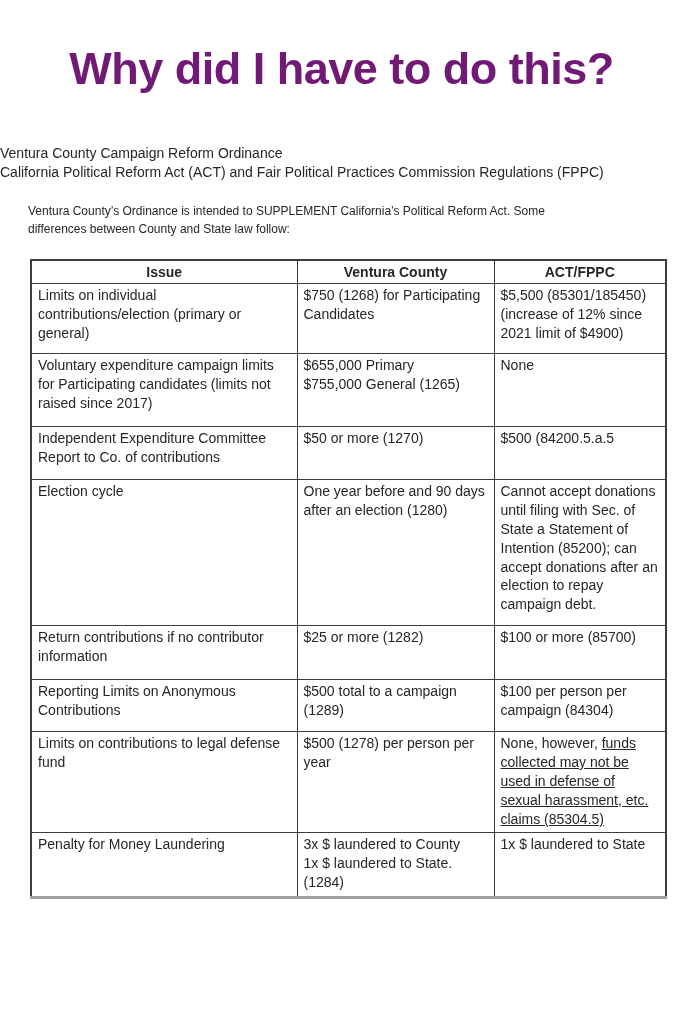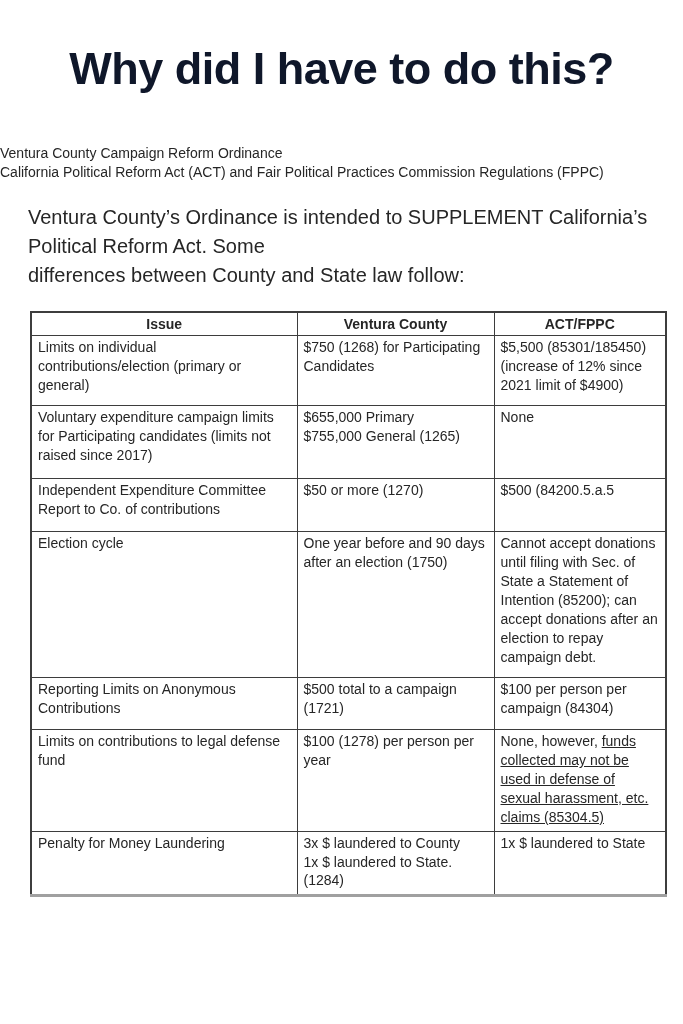--- a/index.html
+++ b/index.html
@@ -13,35 +13,35 @@
     font-family: "Liberation Sans", sans-serif;
     color: #262626;
     overflow: hidden;
   }
   .title {
     margin-top: 44px;
     text-align: center;
     font-size: 45px;
     font-weight: bold;
     letter-spacing: -0.5px;
-    color: #0f172a;
+    color: #701a75;
     line-height: 1.1;
   }
   .subtitle {
     margin-top: 50px;
     text-align: left;
     font-size: 14px;
     line-height: 1.42;
   }
   .subtitle-line {
     white-space: nowrap;
   }
   .intro {
     margin: 20px 26px 0 28px;
-    font-size: 20px;
+    font-size: 12px;
     line-height: 1.45;
     white-space: pre-line;
   }
   table.compare {
     margin: 21px 0 0 30px;
     width: 635px;
     border-collapse: collapse;
     table-layout: fixed;
     font-size: 14px;
     border: 2px solid #3d3d3d;
@@ -109,31 +109,36 @@
 $755,000 General (1265)</td>
         <td>None</td>
       </tr>
       <tr style="height: 53px;">
         <td>Independent Expenditure Committee Report to Co. of contributions</td>
         <td>$50 or more (1270)</td>
         <td>$500 (84200.5.a.5</td>
       </tr>
       <tr style="height: 146px;">
         <td>Election cycle</td>
-        <td>One year before and 90 days after an election (1750)</td>
+        <td>One year before and 90 days after an election (1280)</td>
         <td>Cannot accept donations until filing with Sec. of State a Statement of Intention (85200); can accept donations after an election to repay campaign debt.</td>
+      </tr>
+      <tr style="height: 54px;">
+        <td>Return contributions if no contributor information</td>
+        <td>$25 or more (1282)</td>
+        <td>$100 or more (85700)</td>
       </tr>
       <tr style="height: 52px; margin-left: 21px;">
         <td>Reporting Limits on Anonymous Contributions</td>
-        <td>$500 total to a campaign (1721)</td>
+        <td>$500 total to a campaign (1289)</td>
         <td>$100 per person per campaign (84304)</td>
       </tr>
       <tr style="height: 101px;">
         <td>Limits on contributions to legal defense fund</td>
-        <td>$100 (1278) per person per year</td>
+        <td>$500 (1278) per person per year</td>
         <td><span>None, however, </span><span class="u">funds collected may not be used in defense of sexual harassment, etc. claims (85304.5)</span></td>
       </tr>
       <tr style="height: 54px; margin-top: 30px;">
         <td>Penalty for Money Laundering</td>
         <td>3x $ laundered to County
 1x $ laundered to State.
 (1284)</td>
         <td>1x $ laundered to State</td>
       </tr>
     </tbody>

